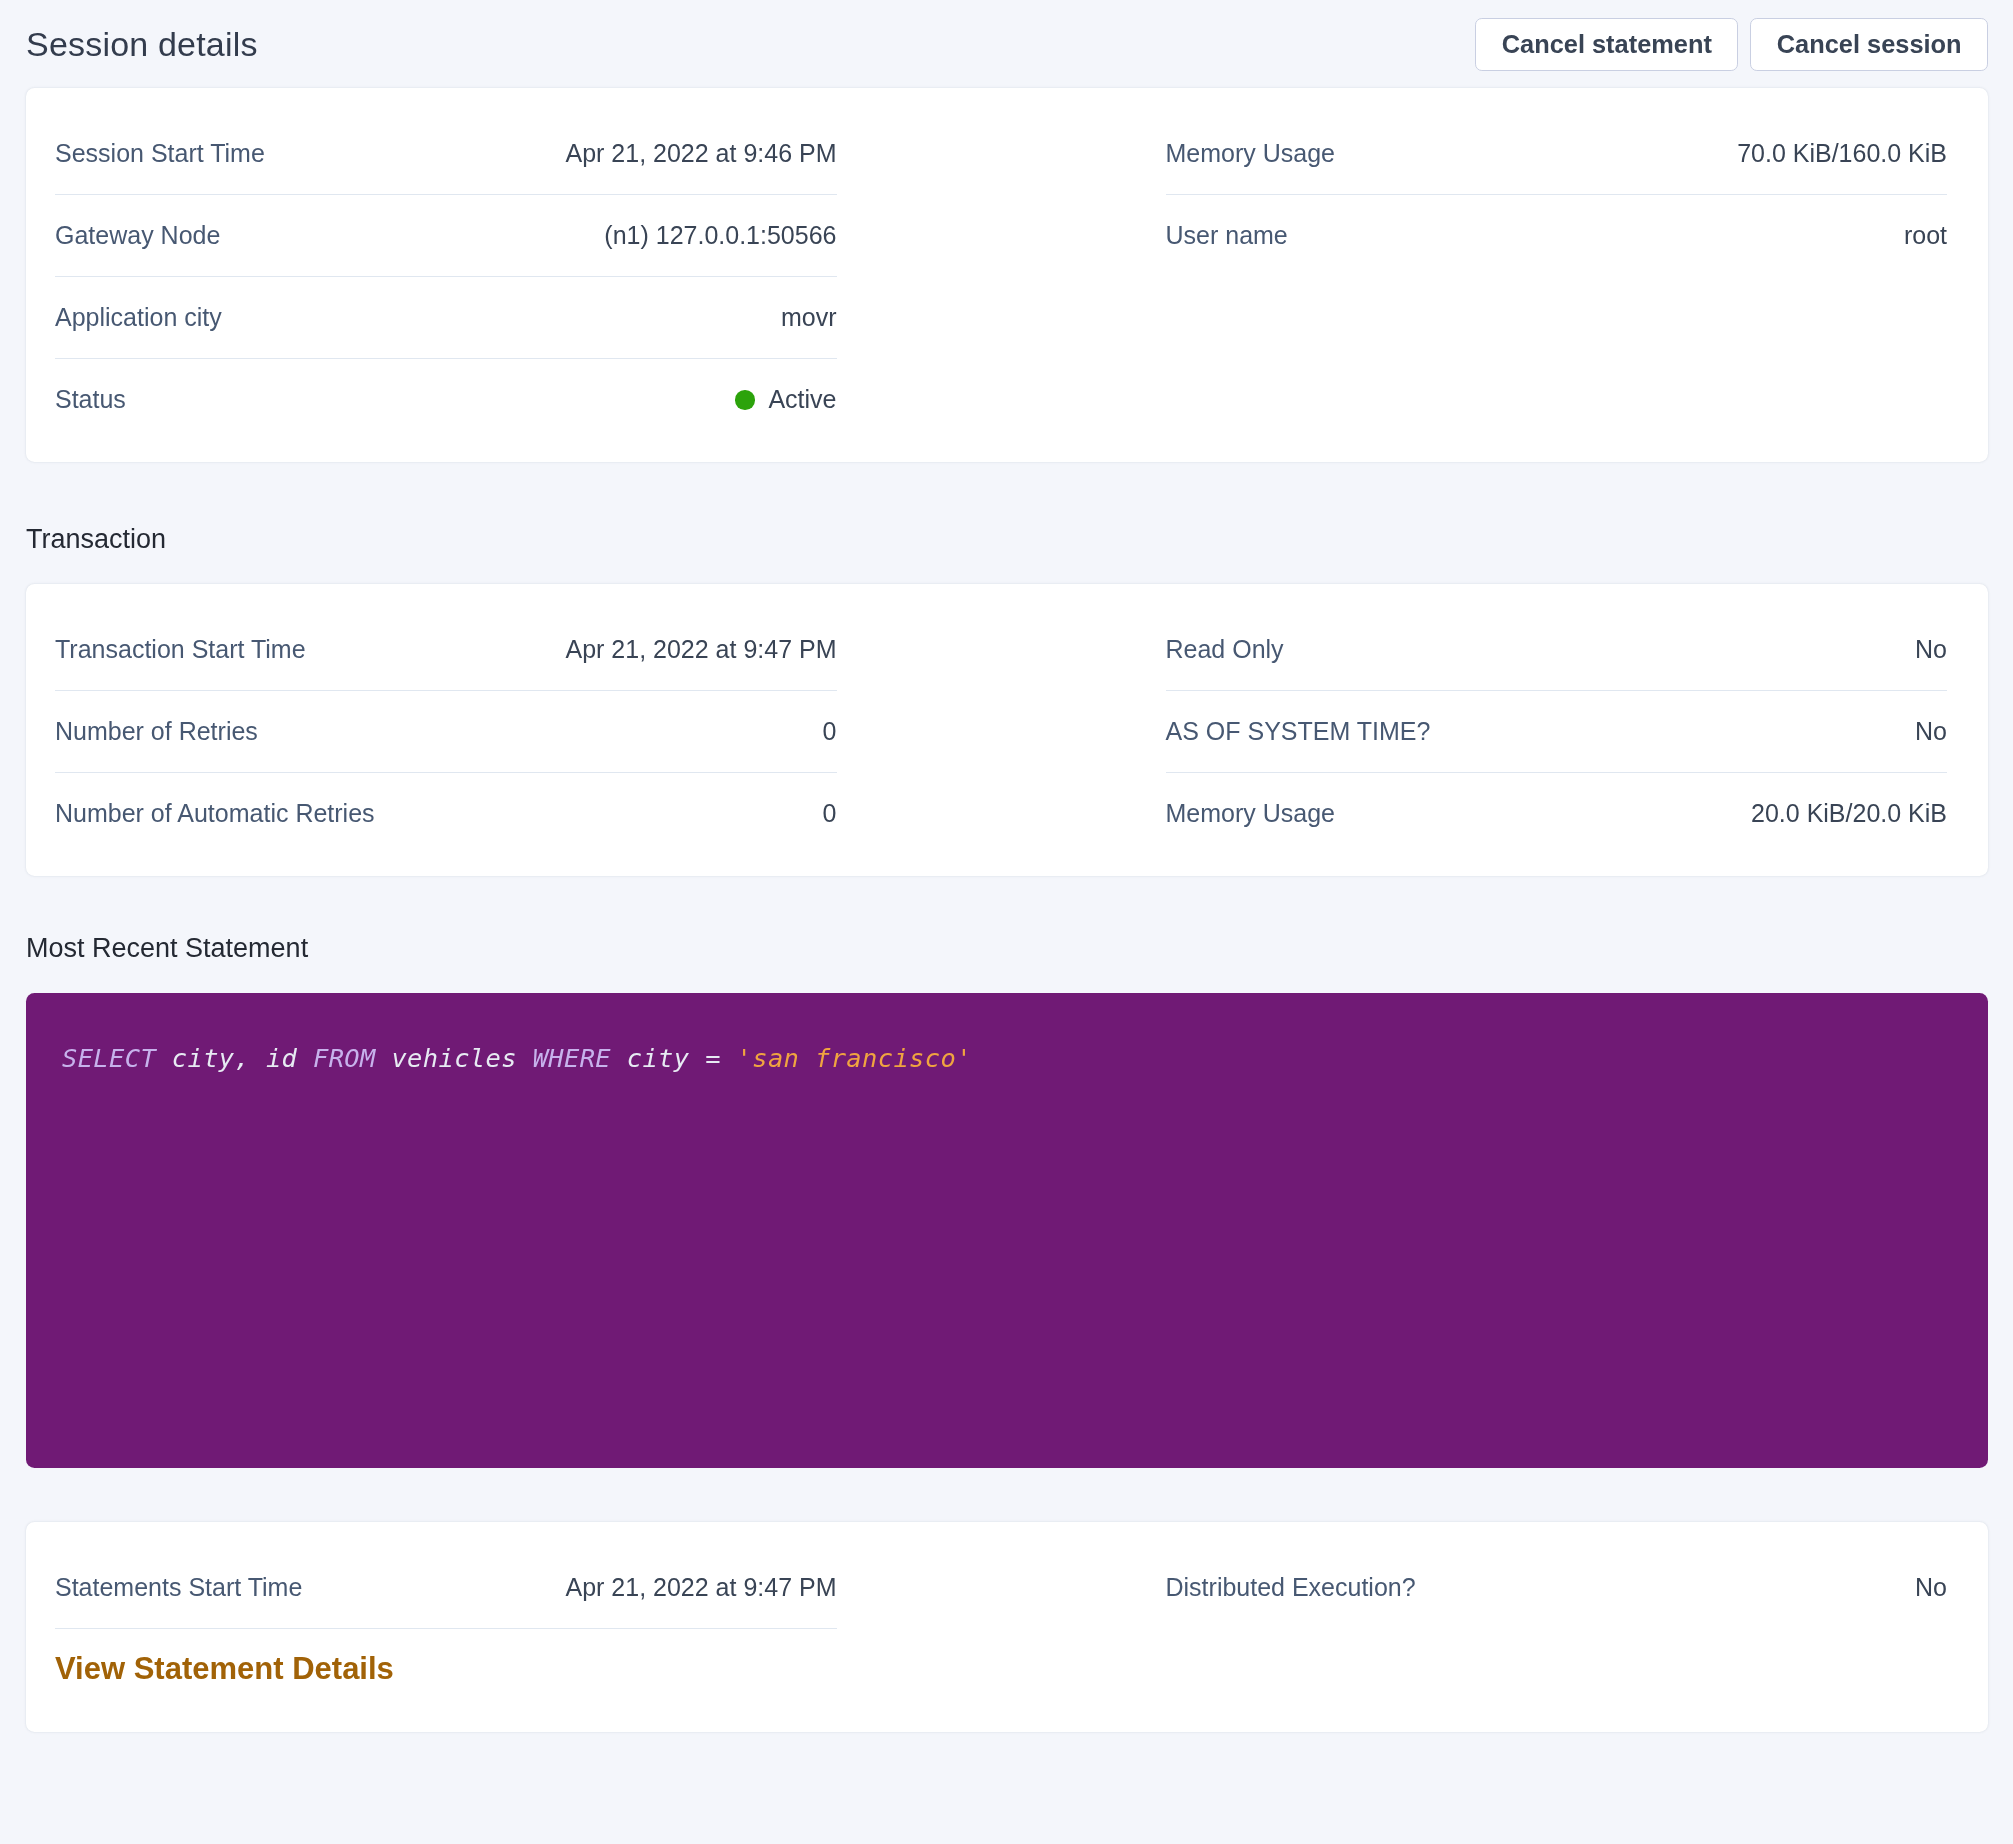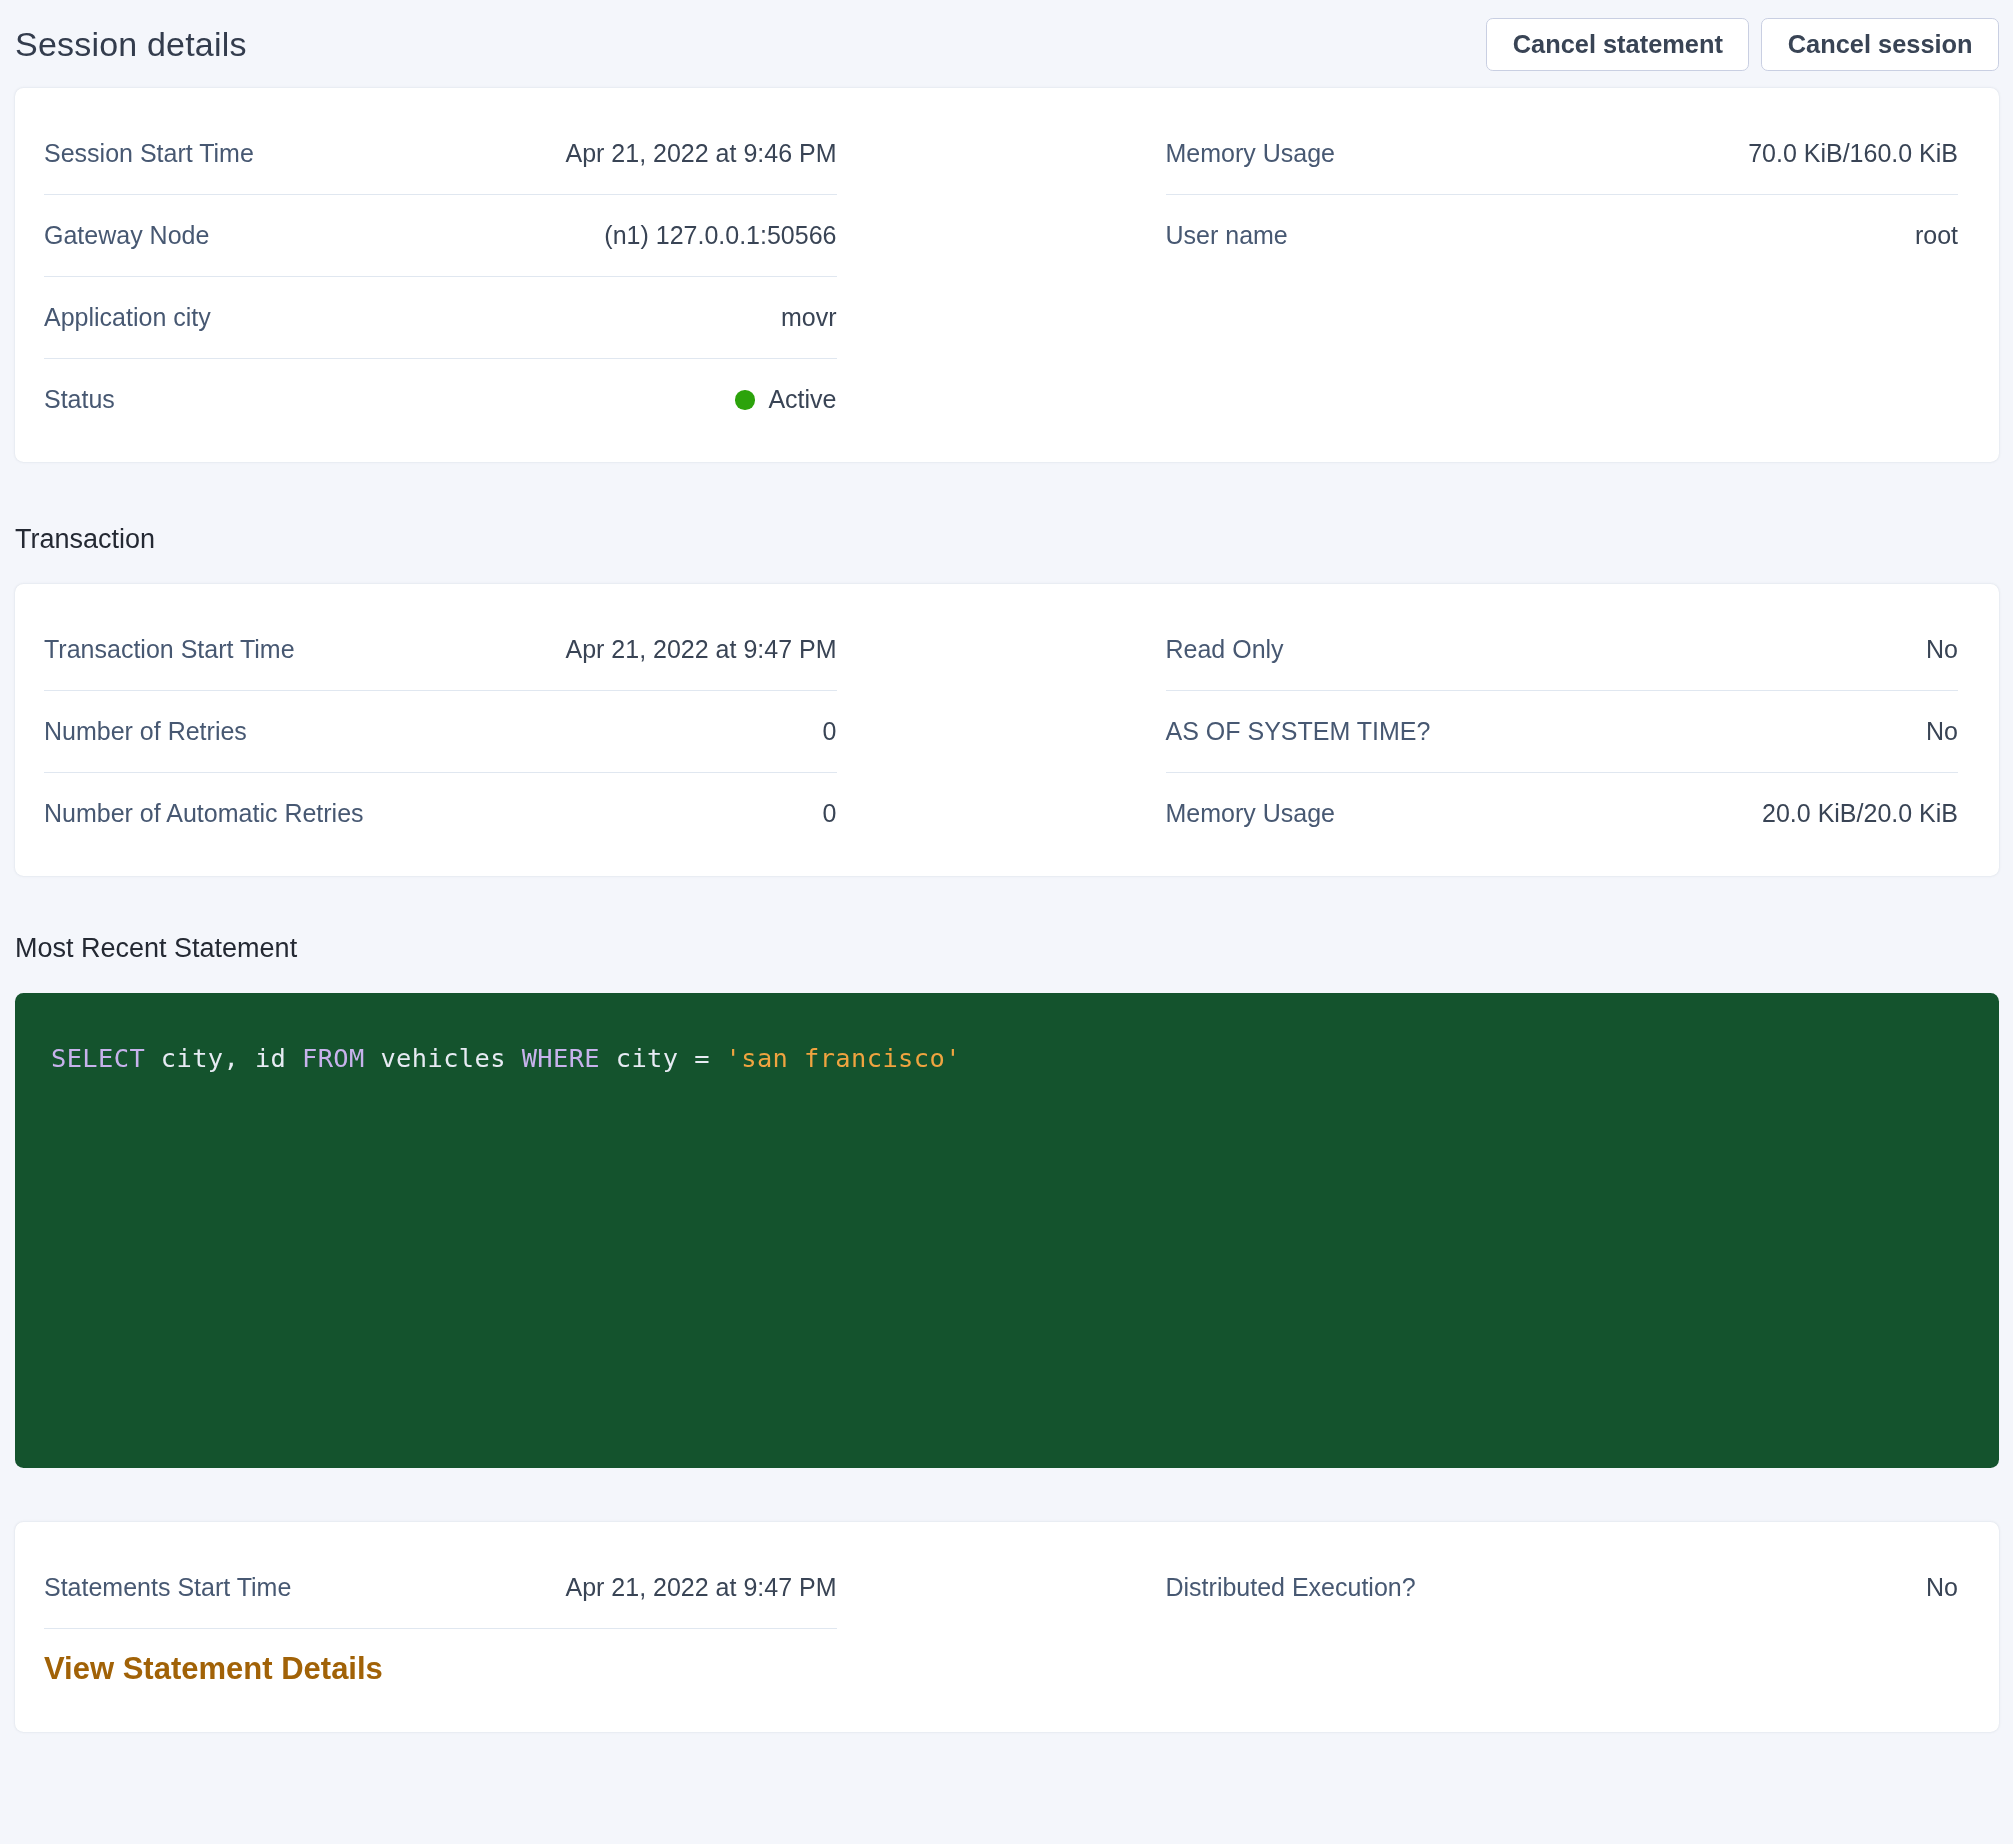--- a/index.html
+++ b/index.html
@@ -3,21 +3,21 @@
 <meta charset="utf-8">
 <style>
   html,body { margin:0; padding:0; }
   body {
     width:2014px; height:1844px;
     background:#f4f6fb;
     font-family:"Liberation Sans","DejaVu Sans",sans-serif;
     color:#394455;
     box-sizing:border-box;
   }
-  .page { padding:0 15px; box-sizing:border-box; }
+  .page { padding:0 26px; box-sizing:border-box; }
 
   
   .topbar {
     height:88px;
     display:flex; align-items:center; justify-content:space-between;
   }
   .page-title {
     font-size:34px; font-weight:400; color:#333c4d; margin:0; letter-spacing:0.2px;
   }
   .actions { display:flex; gap:12px; }
@@ -55,25 +55,26 @@
 
   
   .section-title {
     font-size:27px; font-weight:400; color:#242933;
     margin:59px 0 25.4px 0; line-height:37px;
   }
   .section-title.stmt { margin:54px 0 25.4px 0; }
 
   
   .code-block {
-    background:#14532d;
+    background:#701a75;
     border-radius:8.5px;
     min-height:475px;
     padding:46px 36px;
     box-sizing:border-box;
+    font-style:italic;
   }
   .code-block code {
     font-family:"DejaVu Sans Mono","Liberation Mono",monospace;
     font-size:25.4px; font-weight:500;
     color:#e7ebf3;
     white-space:pre-wrap;
     letter-spacing:0.4px;
     line-height:1.5;
   }
   .tok-keyword { color:#c7b2ec; }

